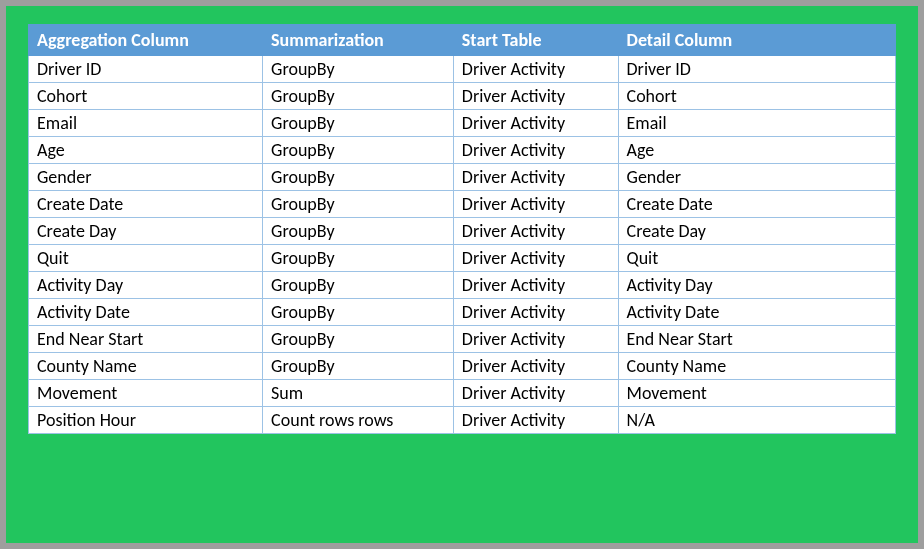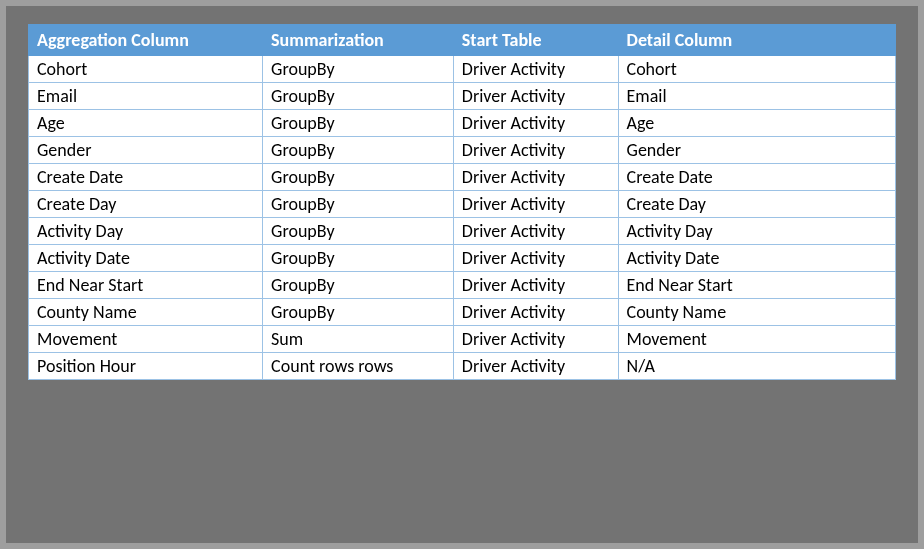--- a/index.html
+++ b/index.html
@@ -6,21 +6,21 @@
     body {
       width: 924px;
       height: 549px;
       background: #9e9e9e;
       padding: 6px;
       font-family: Calibri, "Segoe UI", Arial, sans-serif;
     }
     .page {
       width: 100%;
       height: 100%;
-      background: #737373;
+      background: #22c55e;
       padding: 18px 22px;
     }
     table {
       width: 100%;
       border-collapse: collapse;
       font-size: 18px;
     }
     thead th {
       background: #5b9bd5;
       color: #ffffff;
@@ -54,20 +54,26 @@
     <thead>
       <tr>
         <th>Aggregation Column</th>
         <th>Summarization</th>
         <th>Start Table</th>
         <th>Detail Column</th>
       </tr>
     </thead>
     <tbody>
       <tr>
+          <td>Driver ID</td>
+          <td>GroupBy</td>
+          <td>Driver Activity</td>
+          <td>Driver ID</td>
+        </tr>
+      <tr>
           <td>Cohort</td>
           <td>GroupBy</td>
           <td>Driver Activity</td>
           <td>Cohort</td>
         </tr>
       <tr>
           <td>Email</td>
           <td>GroupBy</td>
           <td>Driver Activity</td>
           <td>Email</td>
@@ -88,20 +94,26 @@
           <td>Create Date</td>
           <td>GroupBy</td>
           <td>Driver Activity</td>
           <td>Create Date</td>
         </tr>
       <tr>
           <td>Create Day</td>
           <td>GroupBy</td>
           <td>Driver Activity</td>
           <td>Create Day</td>
+        </tr>
+      <tr>
+          <td>Quit</td>
+          <td>GroupBy</td>
+          <td>Driver Activity</td>
+          <td>Quit</td>
         </tr>
       <tr>
           <td>Activity Day</td>
           <td>GroupBy</td>
           <td>Driver Activity</td>
           <td>Activity Day</td>
         </tr>
       <tr>
           <td>Activity Date</td>
           <td>GroupBy</td>

